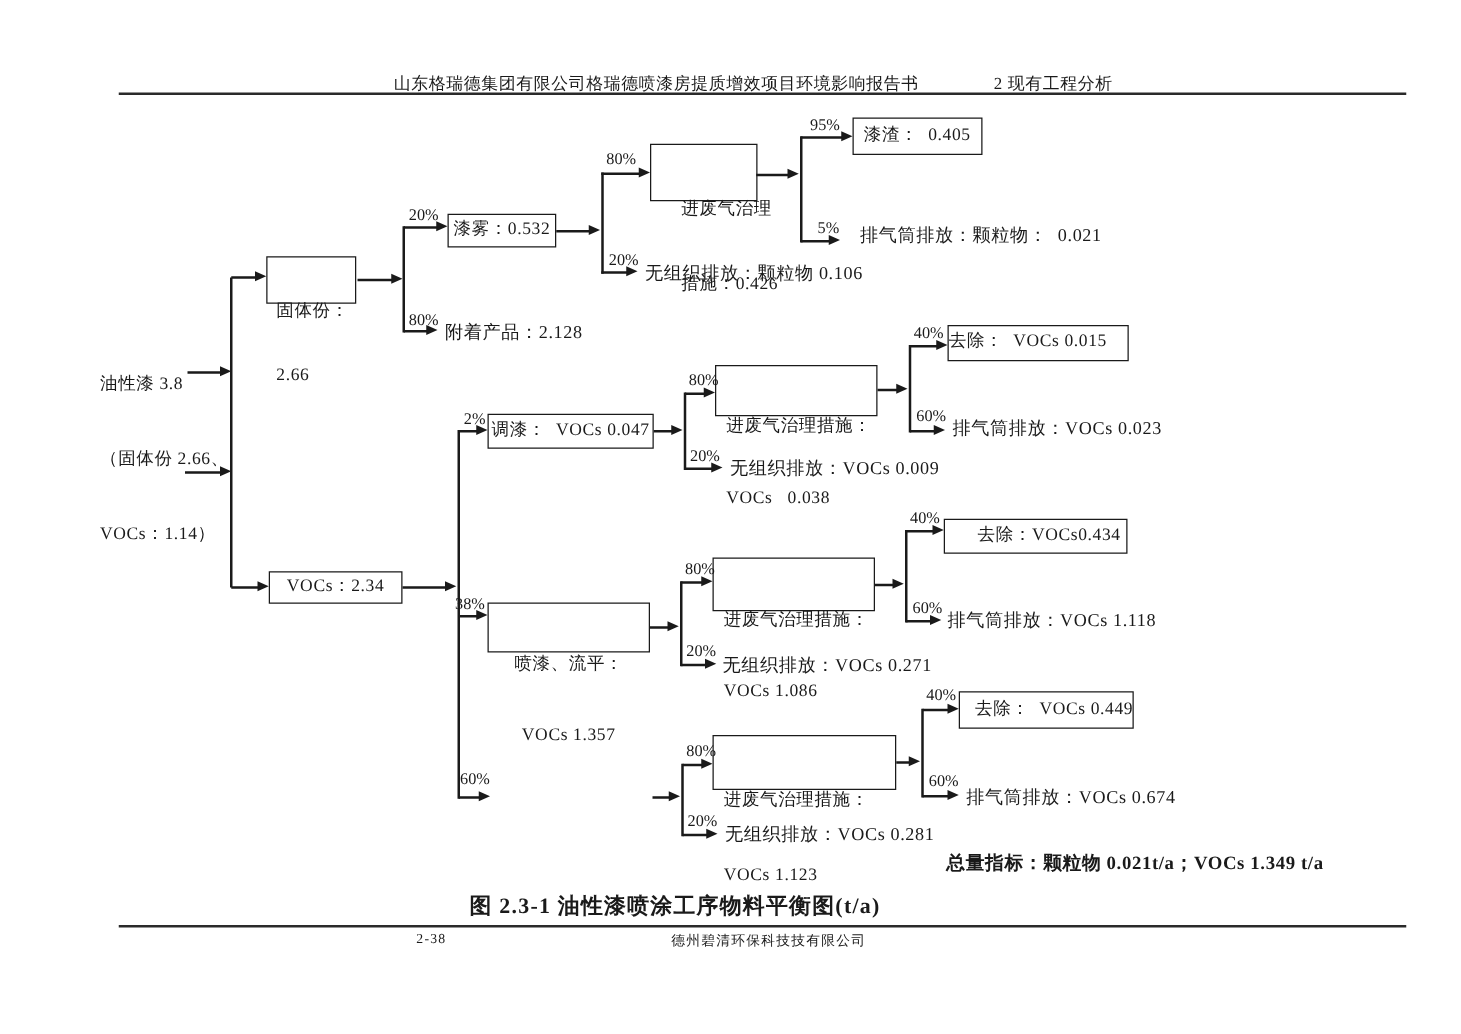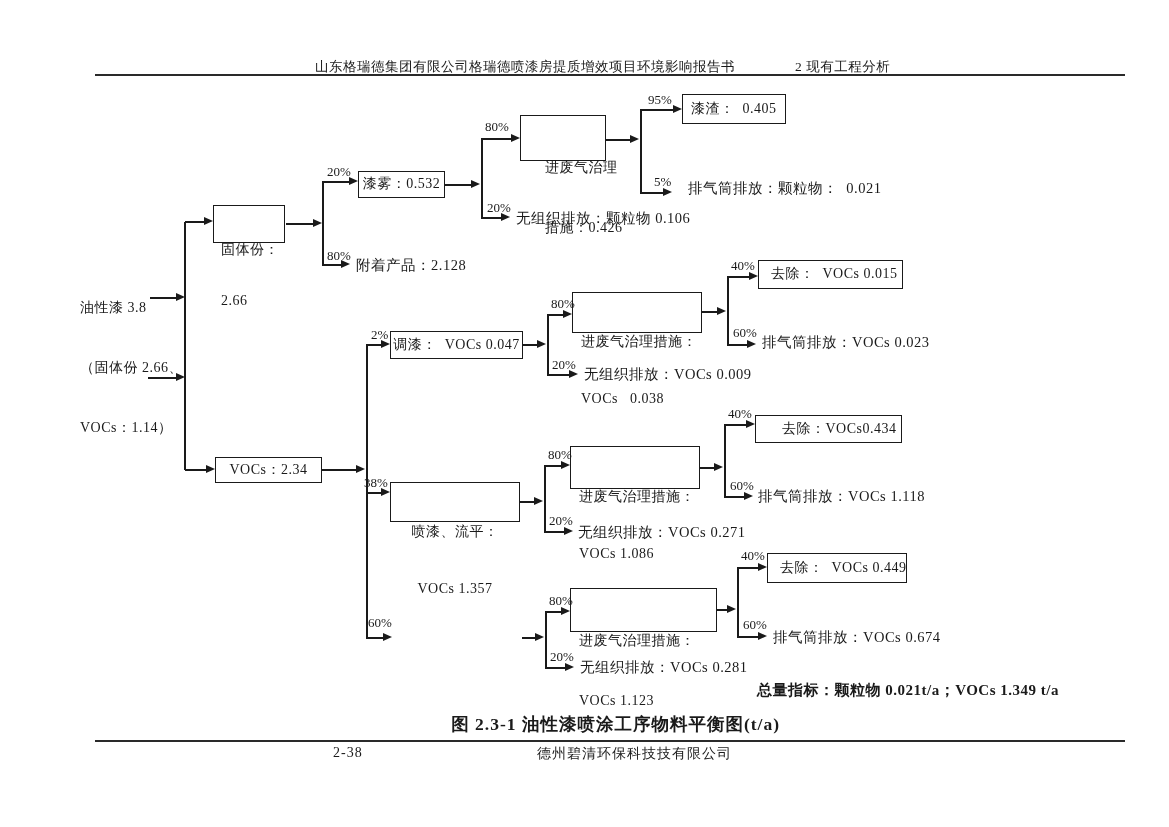--- a/index.html
+++ b/index.html
@@ -10,24 +10,24 @@
   .ar{position:absolute;width:0;height:0;border-top:4.5px solid transparent;
       border-bottom:4.5px solid transparent;border-left:9px solid #1a1a1a;}
   .box{position:absolute;border:1.5px solid #1a1a1a;box-sizing:border-box;
        font-size:14px;white-space:pre;letter-spacing:.5px;}
   .box.c{text-align:center;}
   .lbl{position:absolute;font-size:13px;white-space:pre;}
   .txt{position:absolute;font-size:14.5px;white-space:pre;letter-spacing:.5px;}
   .inp{position:absolute;font-size:14px;white-space:pre;letter-spacing:.5px;line-height:20px;}
   .rule{position:absolute;height:2px;background:#2a2a2a;}
   .hdr{position:absolute;font-size:13.5px;letter-spacing:.5px;white-space:pre;}
-  .cap{position:absolute;font-weight:bold;font-size:17.5px;text-align:right;
+  .cap{position:absolute;font-weight:bold;font-size:17.5px;text-align:center;
        letter-spacing:1px;white-space:pre;}
   .sum{position:absolute;font-weight:bold;font-size:15px;white-space:pre;letter-spacing:.5px;}
-  .ftr{position:absolute;font-size:14px;letter-spacing:1px;white-space:pre;}
+  .ftr{position:absolute;font-size:11px;letter-spacing:1px;white-space:pre;}
 </style>
 </head>
 <body>
 
 <div class="page">
 
   <div class="hdr" style="left:272px;top:58px;margin-left:43px;">山东格瑞德集团有限公司格瑞德喷漆房提质增效项目环境影响报告书</div>
   <div class="hdr" style="left:795px;top:58px;">2 现有工程分析</div>
   <div class="rule" style="left:95px;top:74px;width:1030px;"></div>
 
@@ -114,21 +114,21 @@
   <div class="hl" style="left:548px;top:374px;width:22px;"></div>
   <div class="ar" style="left:569px;top:370px;"></div>
   <div class="lbl" style="left:552px;top:357px;">20%</div>
   <div class="txt" style="left:584px;top:365px;">无组织排放：VOCs 0.009</div>
   <div class="hl" style="left:702px;top:311px;width:16px;"></div>
   <div class="ar" style="left:717px;top:307px;"></div>
   <div class="vl" style="left:727px;top:276px;height:70px;"></div>
   <div class="hl" style="left:728px;top:276px;width:22px;"></div>
   <div class="ar" style="left:749px;top:272px;"></div>
   <div class="lbl" style="left:731px;top:258px;">40%</div>
-  <div class="box" style="left:758px;top:260px;width:145px;height:29px;padding-left:12px;line-height:26px;">去除：  VOCs 0.015</div>
+  <div class="box" style="left:758px;top:260px;width:145px;height:29px;padding-left:0;line-height:26px;">去除：  VOCs 0.015</div>
   <div class="hl" style="left:728px;top:344px;width:20px;"></div>
   <div class="ar" style="left:747px;top:340px;"></div>
   <div class="lbl" style="left:733px;top:325px;">60%</div>
   <div class="txt" style="left:762px;top:333px;">排气筒排放：VOCs 0.023</div>
 
   <div class="hl" style="left:367px;top:492px;width:15px;"></div>
   <div class="ar" style="left:381px;top:488px;"></div>
   <div class="lbl" style="left:364px;top:475px;">38%</div>
   <div class="box c" style="left:390px;top:482px;width:130px;height:40px;padding-top:1px;line-height:19px;">
     <div>喷漆、流平：</div>

